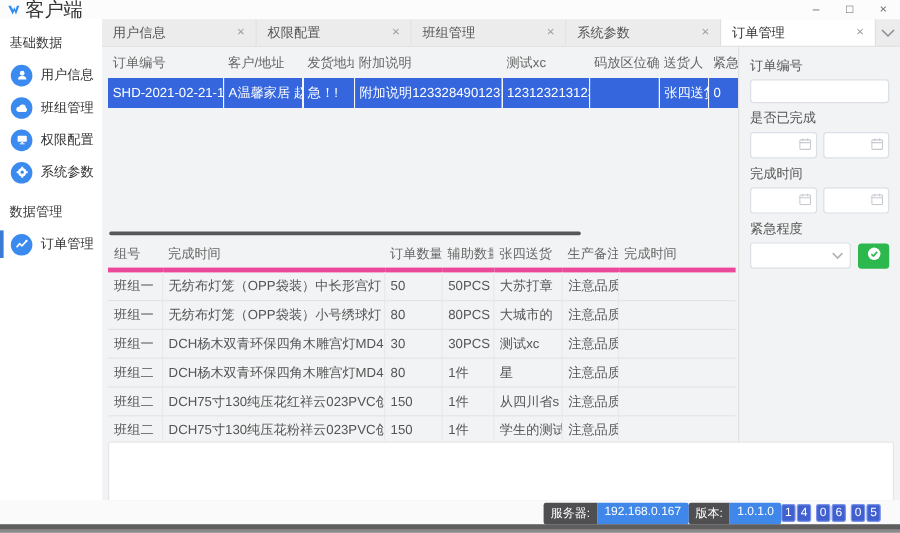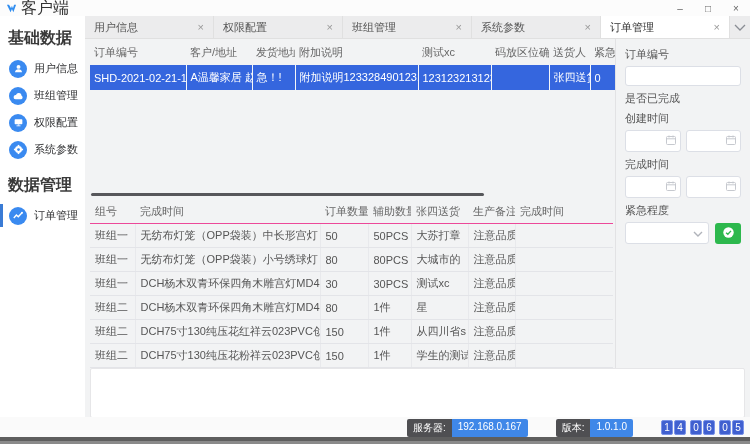--- a/index.html
+++ b/index.html
@@ -11,21 +11,21 @@
     -webkit-font-smoothing:antialiased;
   }
   
   .titlebar{position:absolute;left:0;top:0;right:0;height:16px;background:#fcfcfc;display:flex;align-items:center;z-index:5;}
   .titlebar .logo{margin-left:6px;width:11px;height:11px;display:inline-block;}
   .titlebar .apptitle{margin-left:4px;font-size:16px;color:#333;}
   .win-controls{margin-left:auto;display:flex;}
   .win-btn{width:28px;height:16px;display:flex;align-items:center;justify-content:center;color:#666;font-size:10px;cursor:default;}
   
   .sidebar{position:absolute;left:0;top:16px;width:85px;bottom:7px;background:#fff;z-index:3;}
-  .side-section-title{padding:12px 0 6px 8px;color:#3a3a3a;font-size:16px;font-weight:bold;}
+  .side-section-title{padding:12px 0 6px 8px;color:#3a3a3a;font-size:11px;}
   .side-items{position:relative;}
   .side-items.active-section::before{content:"";position:absolute;left:0;top:2px;bottom:2px;width:3px;background:#3a7bd5;}
   .side-item{display:flex;align-items:center;height:27px;padding-left:9px;cursor:pointer;}
   .side-icon{width:18px;height:18px;border-radius:50%;background:#3a8af0;display:flex;align-items:center;justify-content:center;flex:none;}
   .side-icon svg{display:block;}
   .side-label{margin-left:7px;font-size:11px;color:#303133;white-space:nowrap;}
   
   .main-bg{position:absolute;left:85px;top:16px;right:0;bottom:27px;background:#f2f3f4;}
   
   .tabbar{position:absolute;left:85px;top:16px;right:0;height:22px;background:#ececed;border-bottom:1px solid #e0e0e0;display:flex;align-items:stretch;z-index:2;}
@@ -39,42 +39,42 @@
   .orders-wrap{height:150px;overflow:hidden;padding-left:5px;padding-top:2px;}
   .orders-table{width:545px;}
   .orders-table th{font-weight:normal;color:#666;text-align:left;padding:5px 4px;height:12px;white-space:nowrap;overflow:hidden;}
   .orders-table td{padding:5px 4px;height:13px;white-space:nowrap;overflow:hidden;color:#555;}
   .orders-table tr.selected td{background:#3566de;color:#fff;border-right:1px solid rgba(255,255,255,0.35);}
   .orders-table tr.selected td:last-child{border-right:none;}
   .hscroll{height:4px;margin:3px 0 3px 6px;}
   .hscroll .thumb{width:393px;height:3px;background:#57575b;border-radius:2px;}
   .items-wrap{padding-left:5px;}
   .items-table{width:523px;}
-  .items-table th{font-weight:normal;color:#666;text-align:left;padding:4px 5px;height:12px;white-space:nowrap;overflow:hidden;border-bottom:1px solid #ec4899;}
+  .items-table th{font-weight:normal;color:#666;text-align:left;padding:4px 5px;height:12px;white-space:nowrap;overflow:hidden;border-bottom:4px solid #ec4899;}
   .items-table td{padding:4px 5px;height:12px;white-space:nowrap;overflow:hidden;color:#555;border-bottom:1px solid #e3e4e8;border-right:1px solid #e8e9ec;}
   .items-table td:last-child{border-right:none;}
   
   .rightpanel{position:absolute;left:615px;top:38px;width:135px;height:330px;border-left:1px solid #e2e2e4;box-sizing:border-box;padding:4px 9px;background:#f2f3f4;}
   .fp-label{margin:5px 0 4px;color:#555;}
   .fp-input{height:20px;background:#fff;border:1px solid #dcdfe6;border-radius:3px;}
   .fp-text{width:100%;box-sizing:border-box;}
   .fp-select{display:flex;align-items:center;justify-content:space-between;padding:0 5px;color:#555;cursor:pointer;}
   .date-row{display:flex;gap:5px;}
   .date-input{flex:1;position:relative;display:flex;align-items:center;justify-content:flex-end;padding-right:4px;cursor:text;}
   .btn-row{display:flex;gap:5px;margin-top:10px;}
   .btn{height:20px;line-height:20px;padding:0 7px;border-radius:3px;font-size:11px;cursor:pointer;border:1px solid #dcdfe6;background:#fff;color:#555;display:inline-flex;align-items:center;}
   .btn.green{background:#2db84d;border-color:#2db84d;color:#fff;}
   .btn.red{background:#e04b4b;border-color:#e04b4b;color:#fff;}
   .urgency-row{display:flex;gap:6px;align-items:center;}
   .urgency-row .fp-select{flex:1;}
   .check-btn{width:26px;height:21px;border-radius:3px;background:#2db84d;display:flex;align-items:center;justify-content:center;cursor:pointer;flex:none;}
   
   .whitebox{position:absolute;left:90px;top:368px;width:653px;height:48px;background:#fff;border:1px solid #e6e6e8;border-radius:2px;}
   
-  .statusbar{position:absolute;left:0;right:0;top:417px;height:21px;background:#fafafa;display:flex;align-items:center;justify-content:flex-end;gap:28px;padding-right:6px;box-sizing:border-box;z-index:4;}
+  .statusbar{position:absolute;left:0;right:0;top:417px;height:21px;background:#fafafa;display:flex;align-items:center;justify-content:flex-end;gap:0;padding-right:16px;box-sizing:border-box;z-index:4;}
   .badge-pair{display:flex;font-size:10px;}
   .badge-label{background:#4f4f52;color:#fff;padding:2px 6px;border-radius:2px 0 0 2px;}
   .badge-value{background:#3f87e8;color:#fff;padding:2px 6px;border-radius:0 2px 2px 0;}
   .clock{display:flex;gap:4px;}
   .clock .pair{display:flex;gap:1px;}
   .digit{width:10px;height:13px;background:#4060d0;border:1px solid #7a93e8;border-radius:2px;color:#fff;font-size:10px;display:flex;align-items:center;justify-content:center;}
   
   .bottomstrip{position:absolute;left:0;right:0;bottom:0;height:7px;background:#8a8a8a;border-top:4px solid #5e5e5e;box-sizing:border-box;z-index:6;}
 </style>
 </head>
@@ -314,21 +314,20 @@
     </table>
   </div>
 </div>
 
 <div class="rightpanel">
   <div class="fp-label">订单编号</div>
   <input class="fp-input fp-text" value="" style="">
 
   <div class="fp-label">是否已完成</div>
 
-  <div class="fp-label">创建时间</div>
   <div class="date-row">
     <div class="fp-input date-input">
       <span><svg width="10" height="10" viewBox="0 0 10 10">
             <rect x="0.5" y="1.5" width="9" height="8" rx="1" fill="none" stroke="#c6c9cf"></rect>
             <line x1="3" y1="0.5" x2="3" y2="2.5" stroke="#c6c9cf"></line>
             <line x1="7" y1="0.5" x2="7" y2="2.5" stroke="#c6c9cf"></line>
             <line x1="0.5" y1="3.8" x2="9.5" y2="3.8" stroke="#c6c9cf"></line>
           </svg></span>
     </div>
     <div class="fp-input date-input">

